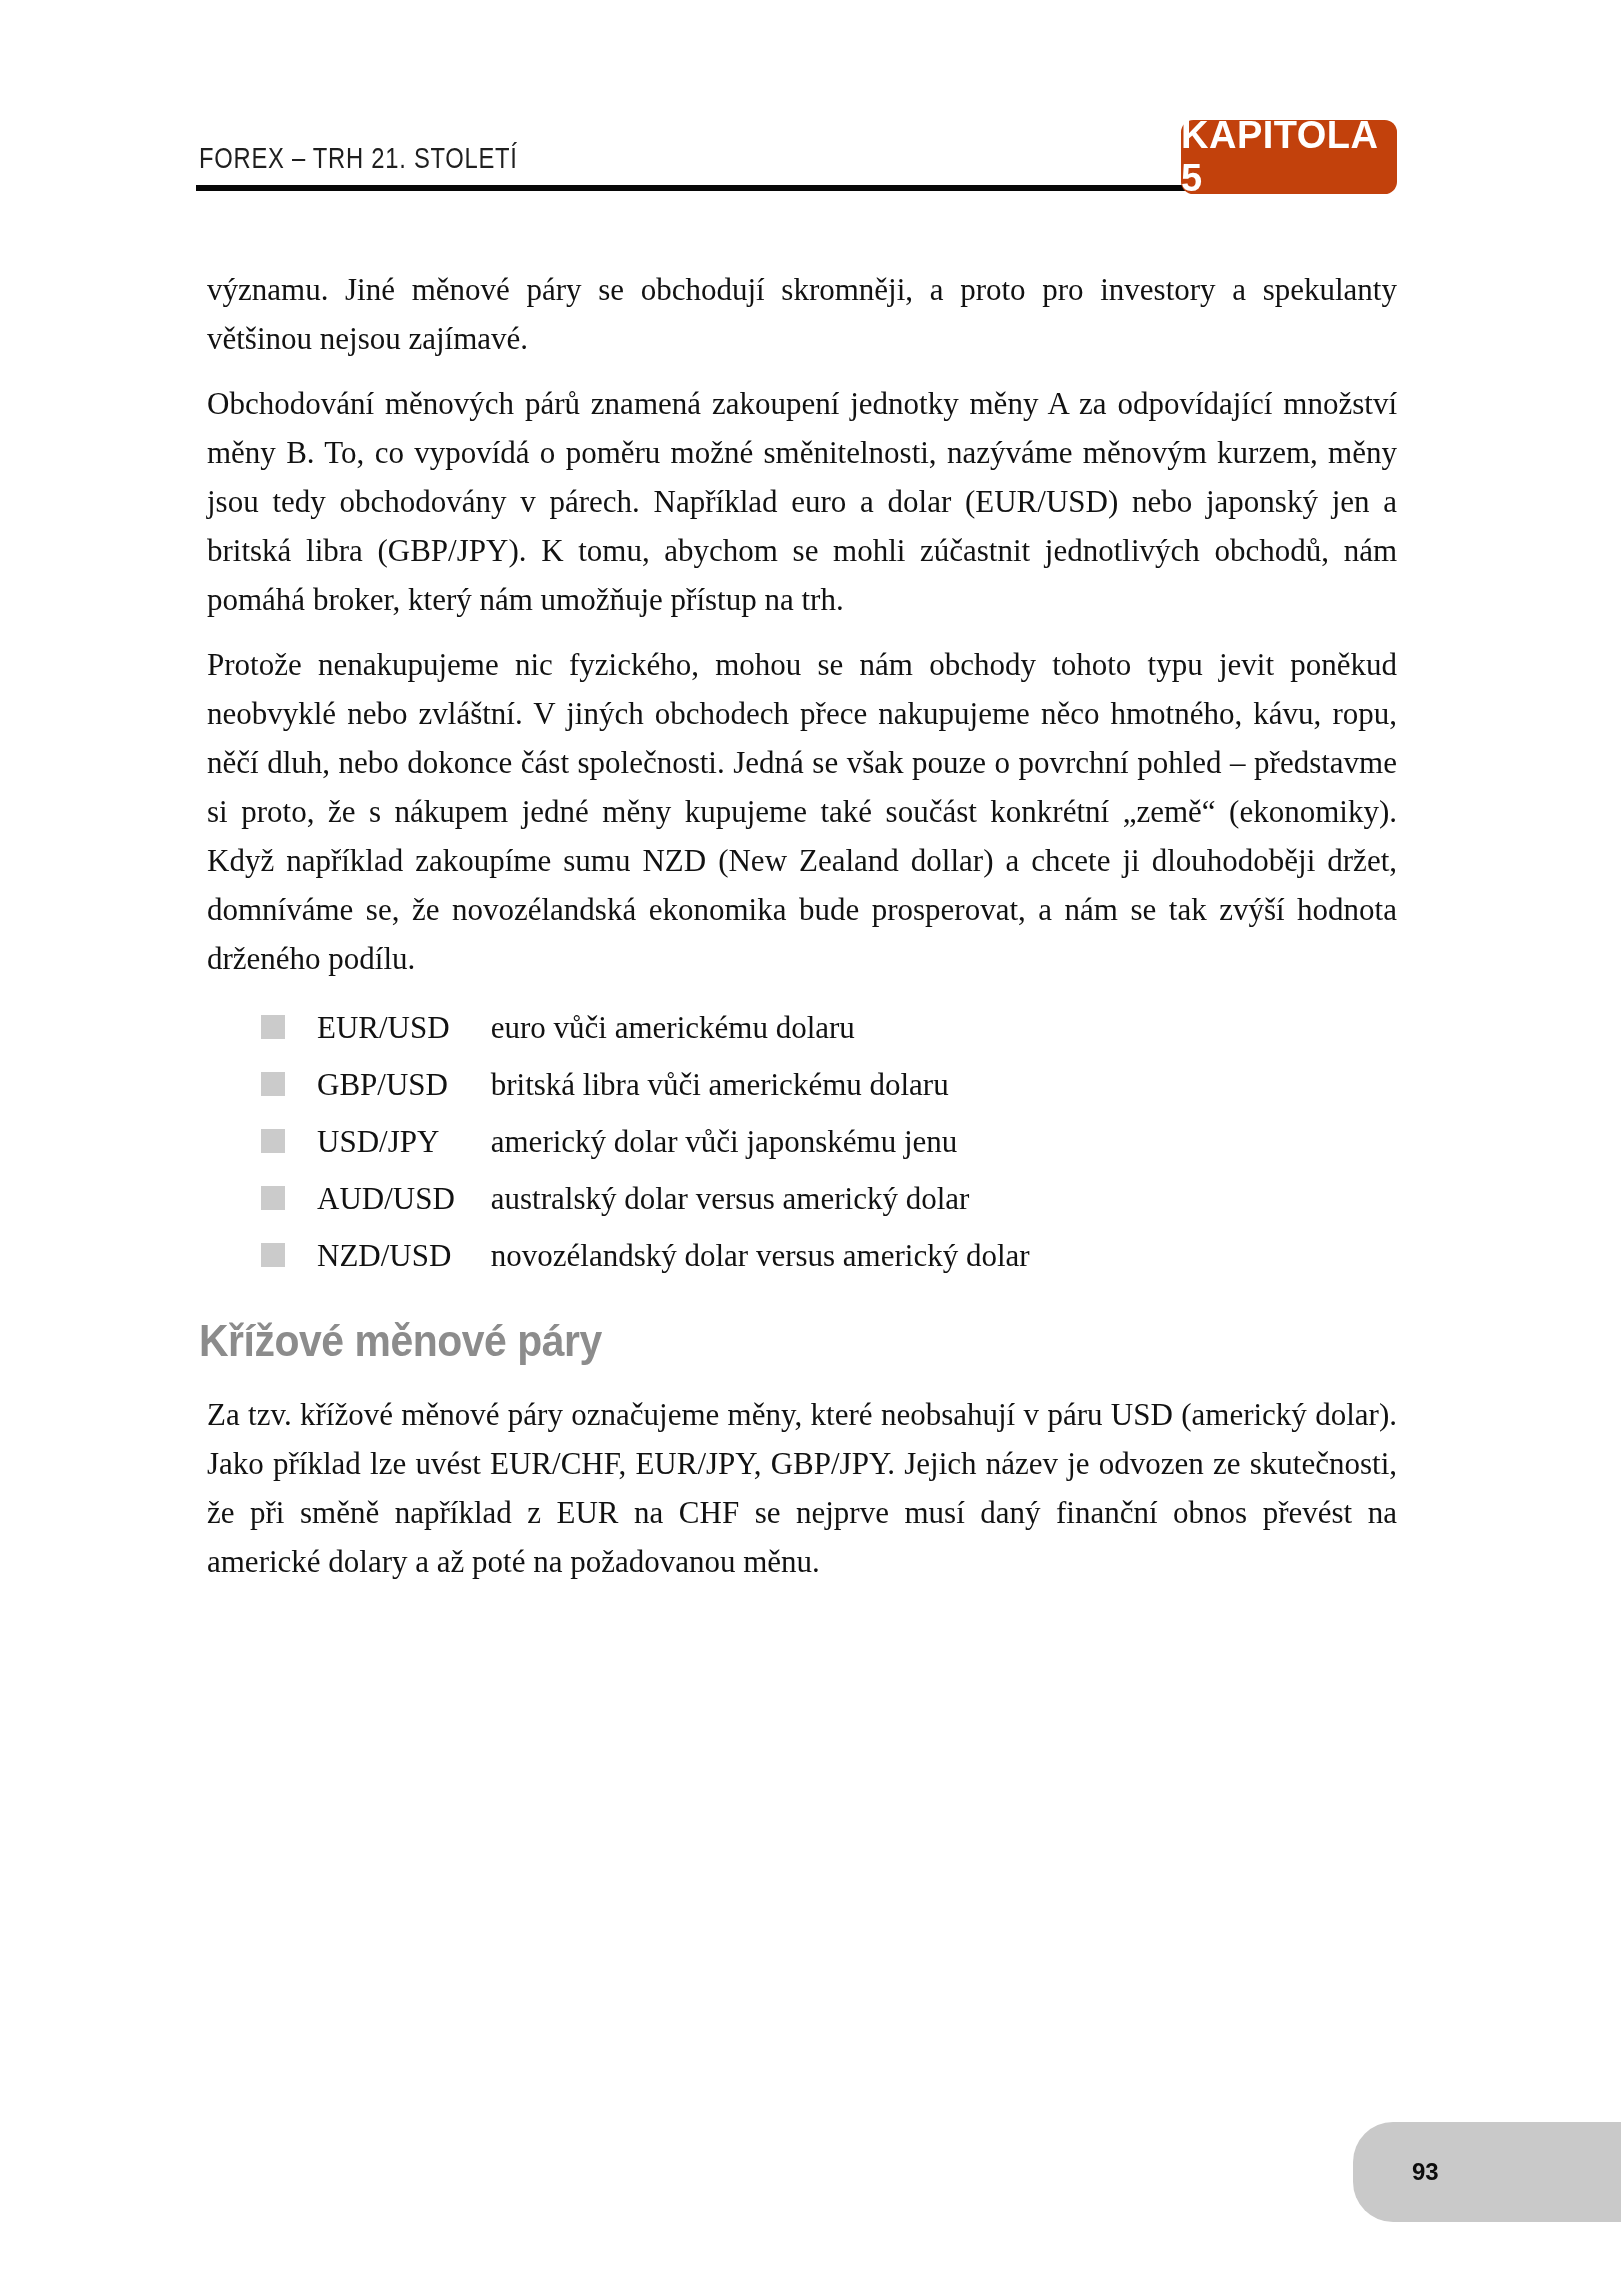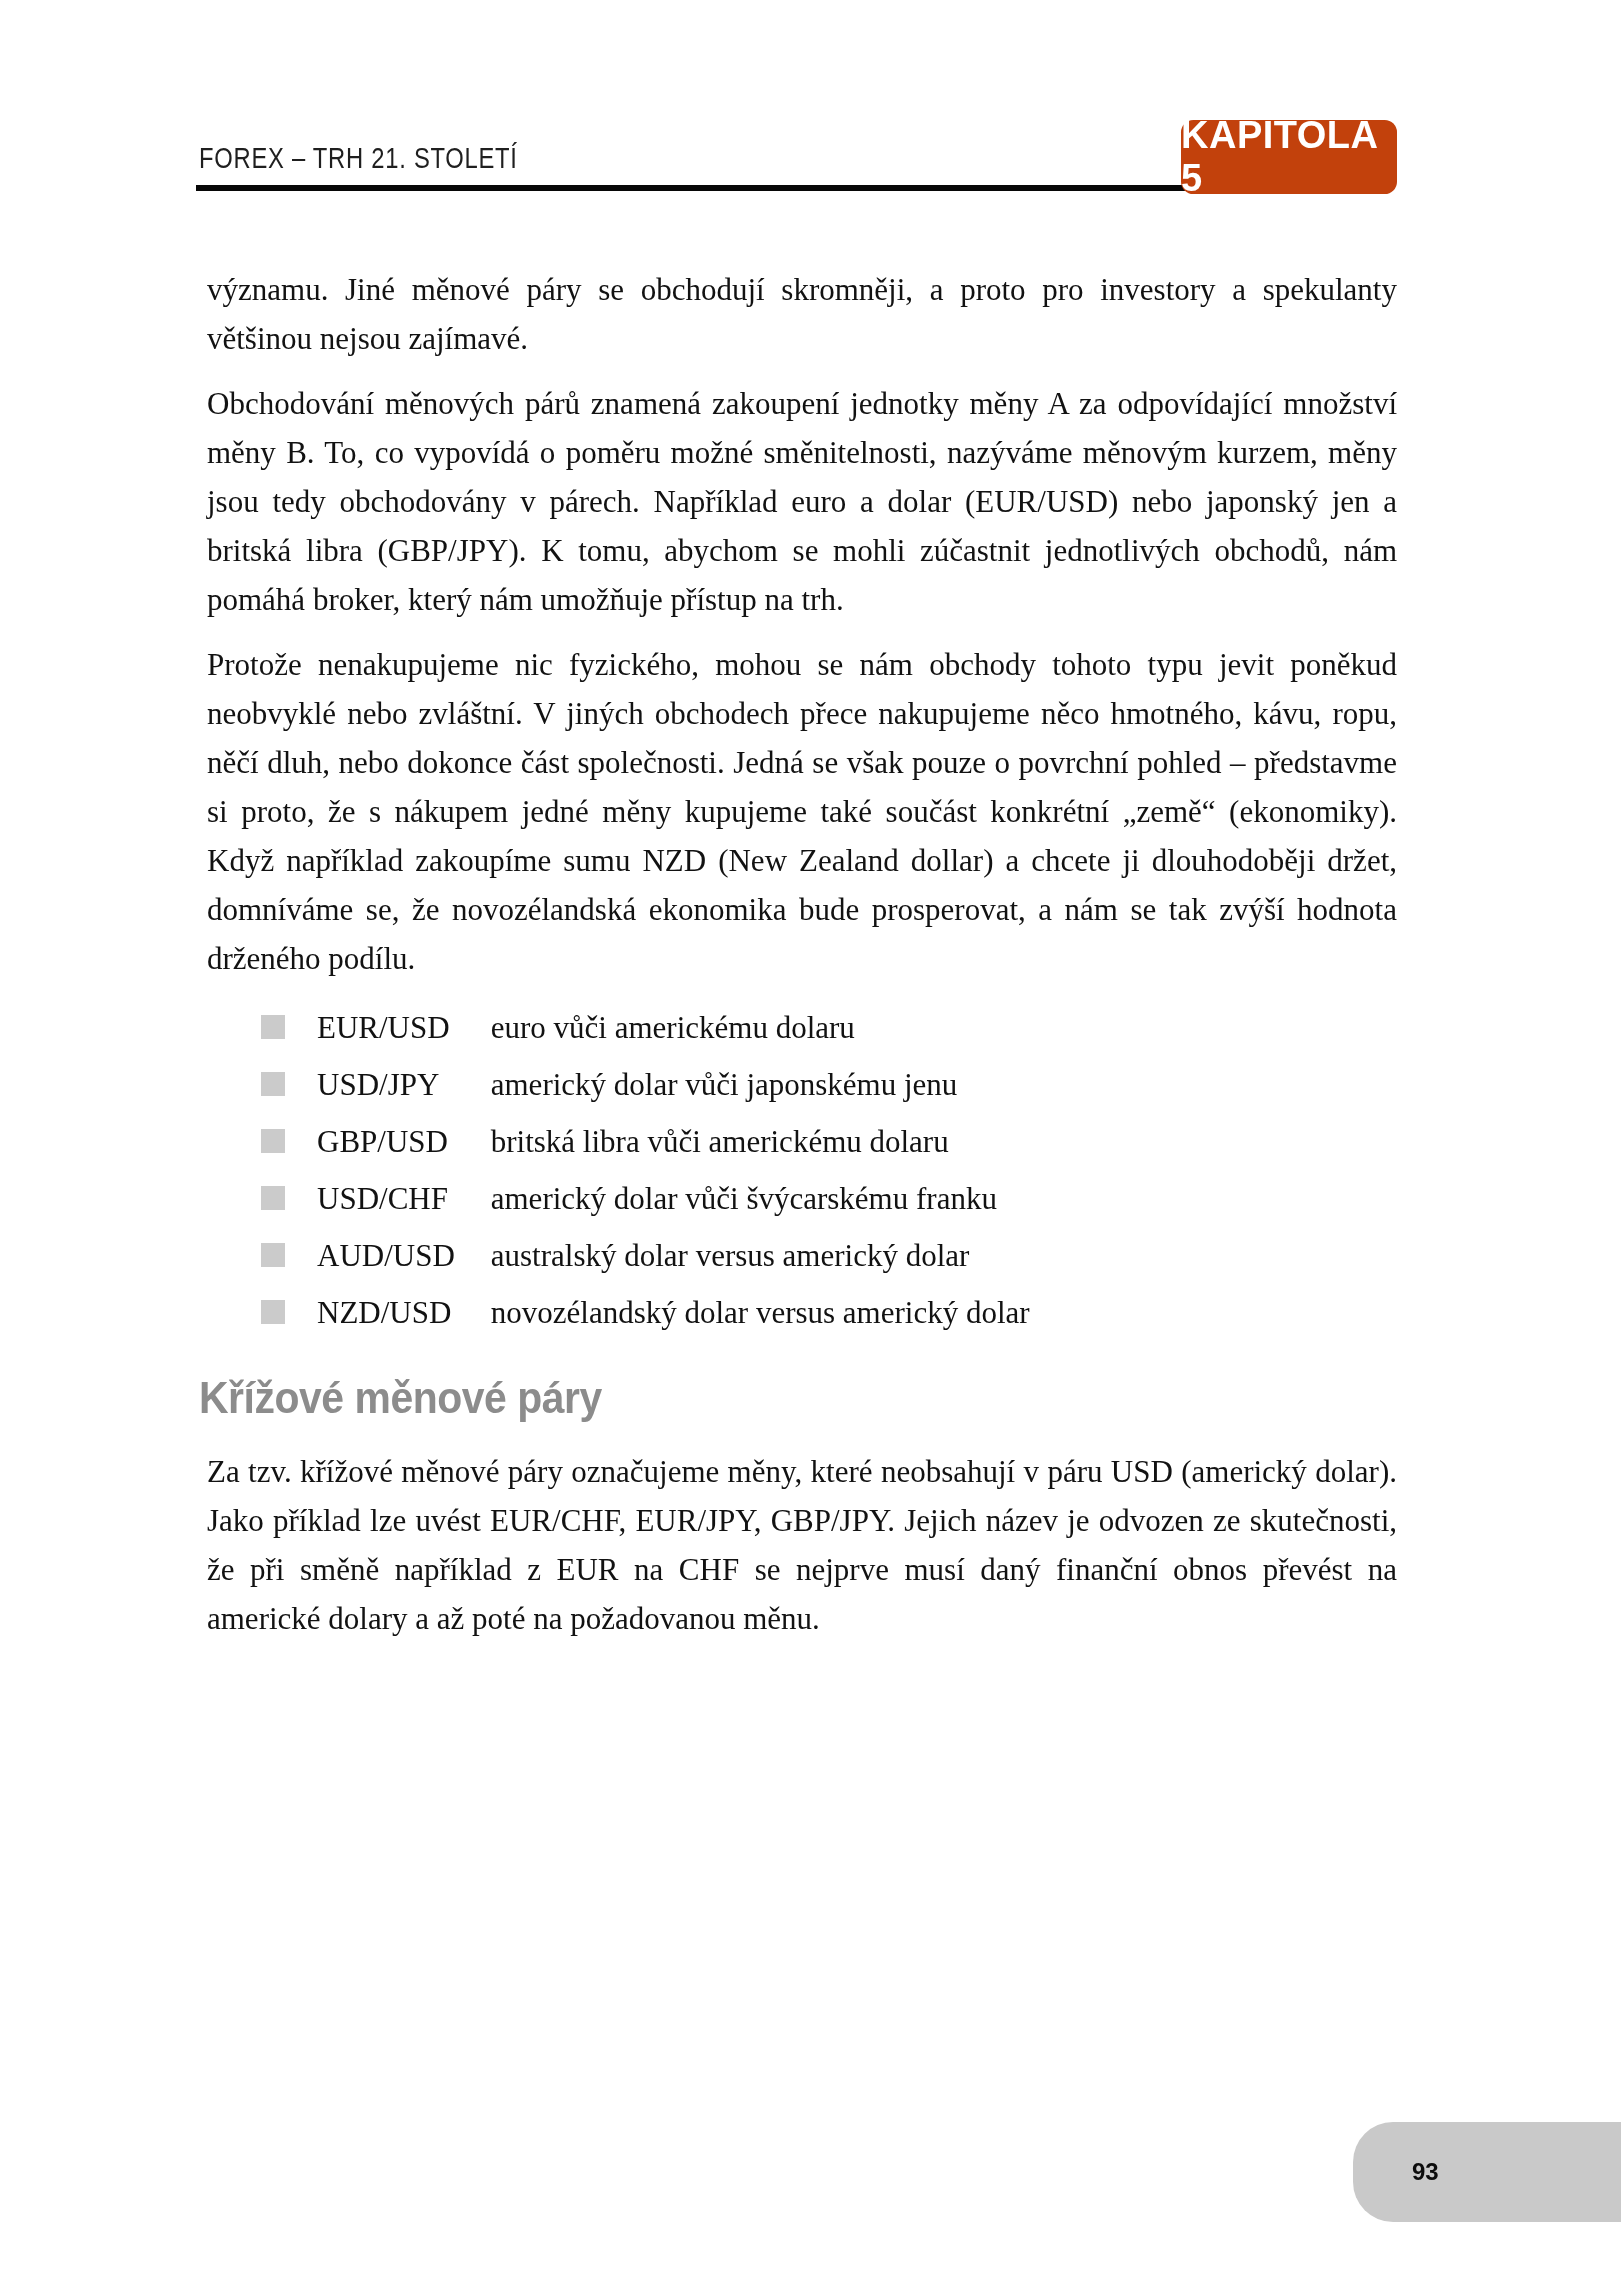--- a/index.html
+++ b/index.html
@@ -97,32 +97,27 @@
     <p>Protože nenakupujeme nic fyzického, mohou se nám obchody tohoto typu jevit poněkud neobvyklé nebo zvláštní. V jiných obchodech přece nakupujeme něco hmotného, kávu, ropu, něčí dluh, nebo dokonce část společnosti. Jedná se však pouze o povrchní pohled – představme si proto, že s nákupem jedné měny kupujeme také součást konkrétní „země“ (ekonomiky). Když například zakoupíme sumu NZD (New Zealand dollar) a chcete ji dlouhodoběji držet, domníváme se, že novozélandská ekonomika bude prosperovat, a nám se tak zvýší hodnota drženého podílu.</p>
 
     <ul class="pair-list">
       <li class="pair-row">
         <span class="bullet"></span>
         <span class="pair-code">EUR/USD</span>
         <span class="pair-desc">euro vůči americkému dolaru</span>
       </li>
       <li class="pair-row">
         <span class="bullet"></span>
-        <span class="pair-code">USD/JPY</span>
-        <span class="pair-desc">americký dolar vůči japonskému jenu</span>
-      </li>
-      <li class="pair-row">
-        <span class="bullet"></span>
         <span class="pair-code">GBP/USD</span>
         <span class="pair-desc">britská libra vůči americkému dolaru</span>
       </li>
       <li class="pair-row">
         <span class="bullet"></span>
-        <span class="pair-code">USD/CHF</span>
-        <span class="pair-desc">americký dolar vůči švýcarskému franku</span>
+        <span class="pair-code">USD/JPY</span>
+        <span class="pair-desc">americký dolar vůči japonskému jenu</span>
       </li>
       <li class="pair-row">
         <span class="bullet"></span>
         <span class="pair-code">AUD/USD</span>
         <span class="pair-desc">australský dolar versus americký dolar</span>
       </li>
       <li class="pair-row">
         <span class="bullet"></span>
         <span class="pair-code">NZD/USD</span>
         <span class="pair-desc">novozélandský dolar versus americký dolar</span>

